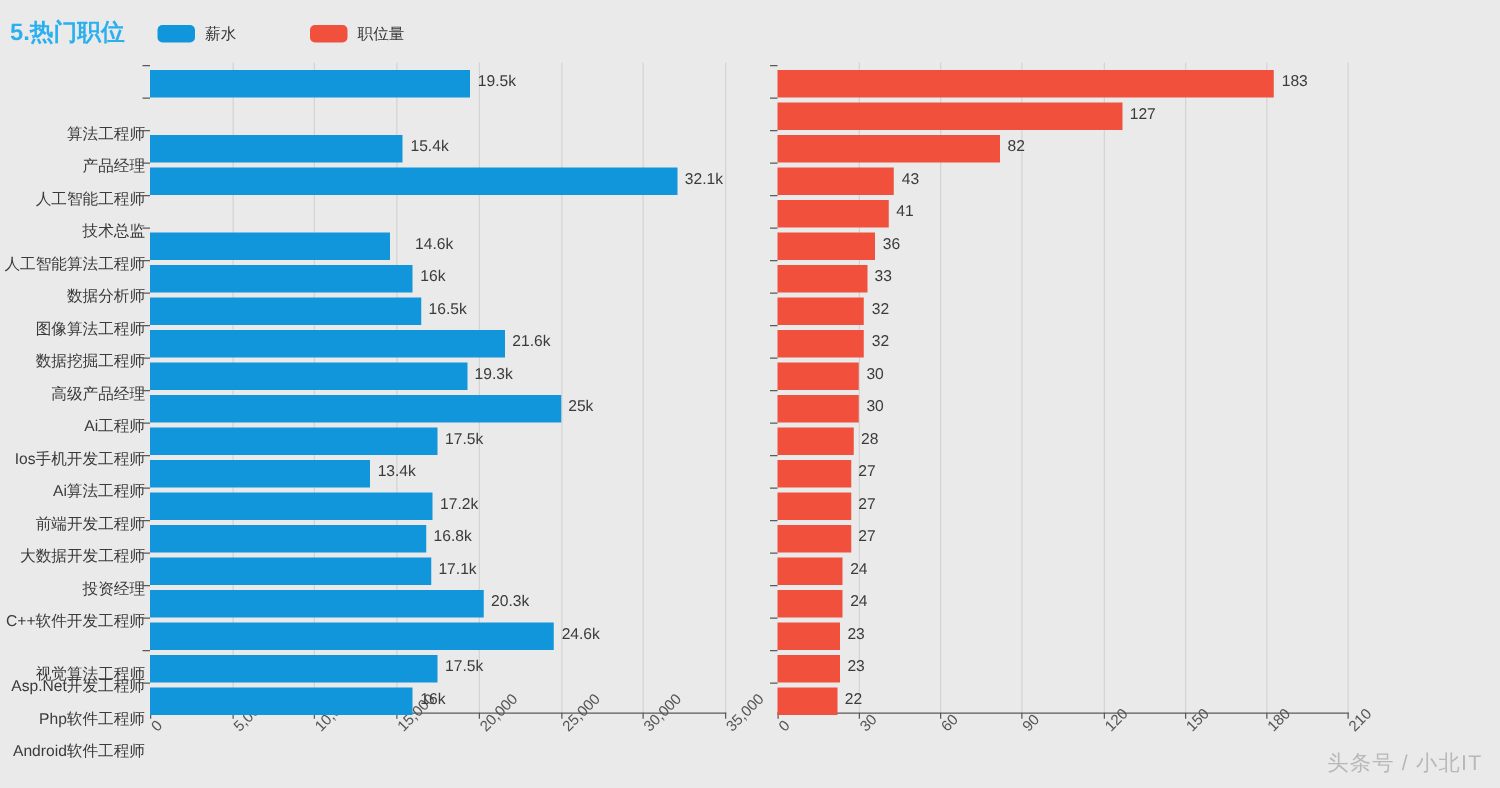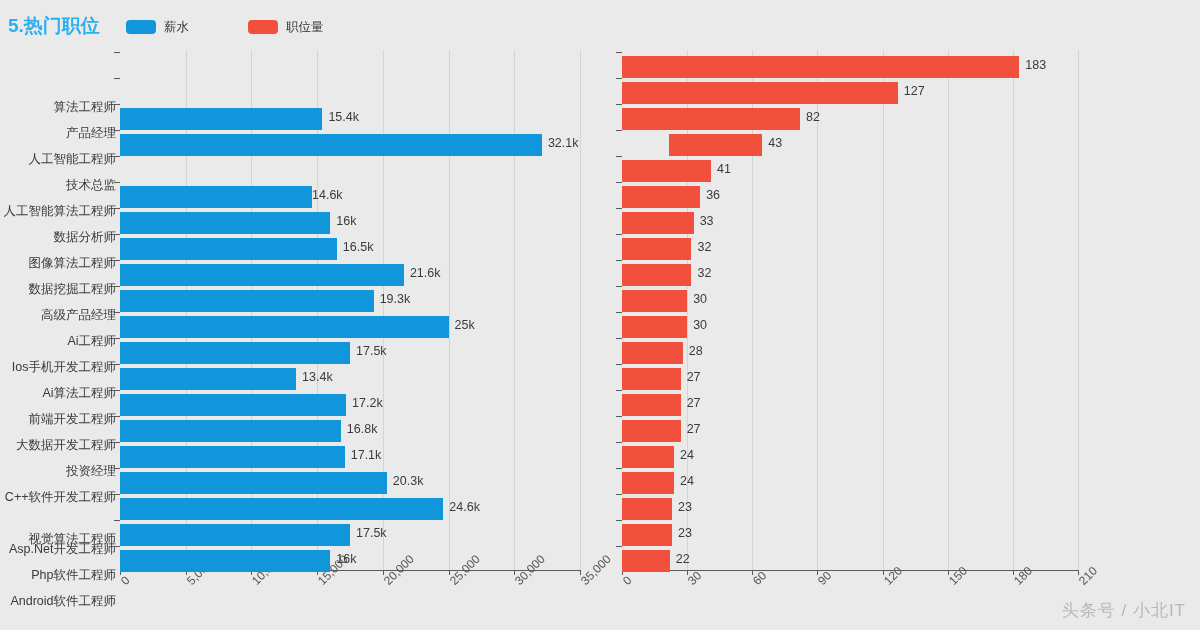--- a/index.html
+++ b/index.html
@@ -222,36 +222,40 @@
       <div class="xlabel" style="left: 260.857px; top: 528px;">20,000</div>
       <div class="gridline" style="left: 328.571px;"></div>
       <div class="xtick" style="left: 328.571px;"></div>
       <div class="xlabel" style="left: 326.571px; top: 528px;">25,000</div>
       <div class="gridline" style="left: 394.286px;"></div>
       <div class="xtick" style="left: 394.286px;"></div>
       <div class="xlabel" style="left: 392.286px; top: 528px;">30,000</div>
       <div class="gridline" style="left: 460px;"></div>
       <div class="xtick" style="left: 460px;"></div>
       <div class="xlabel" style="left: 458px; top: 528px;">35,000</div>
+      <div class="bar-row" style="top: 4px; width: 460px;">
+        <div class="bar bar-blue" style="width: 256.286px;"></div>
+        <div class="bar-value" style="left: 262.286px;">19.5k</div>
+      </div>
       <div class="ytick" style="top: 2px;"></div>
       <div class="ytick" style="top: 28px;"></div>
       <div class="bar-row" style="top: 56px; width: 460px;">
         <div class="bar bar-blue" style="width: 202.4px;"></div>
         <div class="bar-value" style="left: 208.4px;">15.4k</div>
       </div>
       <div class="ytick" style="top: 54px;"></div>
       <div class="bar-row" style="top: 82px; width: 460px;">
         <div class="bar bar-blue" style="width: 421.886px;"></div>
         <div class="bar-value" style="left: 427.886px;">32.1k</div>
       </div>
       <div class="ytick" style="top: 80px;"></div>
       <div class="ytick" style="top: 106px;"></div>
       <div class="bar-row" style="top: 134px; width: 460px;">
         <div class="bar bar-blue" style="width: 191.886px;"></div>
-        <div class="bar-value" style="left: 192px;">14.6k</div>
+        <div class="bar-value" style="left: 212px;">14.6k</div>
       </div>
       <div class="ytick" style="top: 132px;"></div>
       <div class="bar-row" style="top: 160px; width: 460px;">
         <div class="bar bar-blue" style="width: 210.286px;"></div>
         <div class="bar-value" style="left: 216.286px;">16k</div>
       </div>
       <div class="ytick" style="top: 158px;"></div>
       <div class="bar-row" style="top: 186px; width: 460px;">
         <div class="bar bar-blue" style="width: 216.857px;"></div>
         <div class="bar-value" style="left: 222.857px;">16.5k</div>
@@ -354,21 +358,21 @@
       <div class="bar-row" style="top: 30px; width: 456px;">
         <div class="bar bar-red" style="width: 275.771px;"></div>
         <div class="bar-value" style="left: 281.771px;">127</div>
       </div>
       <div class="ytick" style="top: 28px;"></div>
       <div class="bar-row" style="top: 56px; width: 456px;">
         <div class="bar bar-red" style="width: 178.057px;"></div>
         <div class="bar-value" style="left: 184.057px;">82</div>
       </div>
       <div class="ytick" style="top: 54px;"></div>
-      <div class="bar-row" style="top: 82px; width: 456px; margin-left: 47px;">
+      <div class="bar-row" style="top: 82px; width: 456px;">
         <div class="bar bar-red" style="width: 93.3714px;"></div>
         <div class="bar-value" style="left: 99.3714px;">43</div>
       </div>
       <div class="ytick" style="top: 80px;"></div>
       <div class="bar-row" style="top: 108px; width: 456px;">
         <div class="bar bar-red" style="width: 89.0286px;"></div>
         <div class="bar-value" style="left: 95.0286px;">41</div>
       </div>
       <div class="ytick" style="top: 106px;"></div>
       <div class="bar-row" style="top: 134px; width: 456px;">

